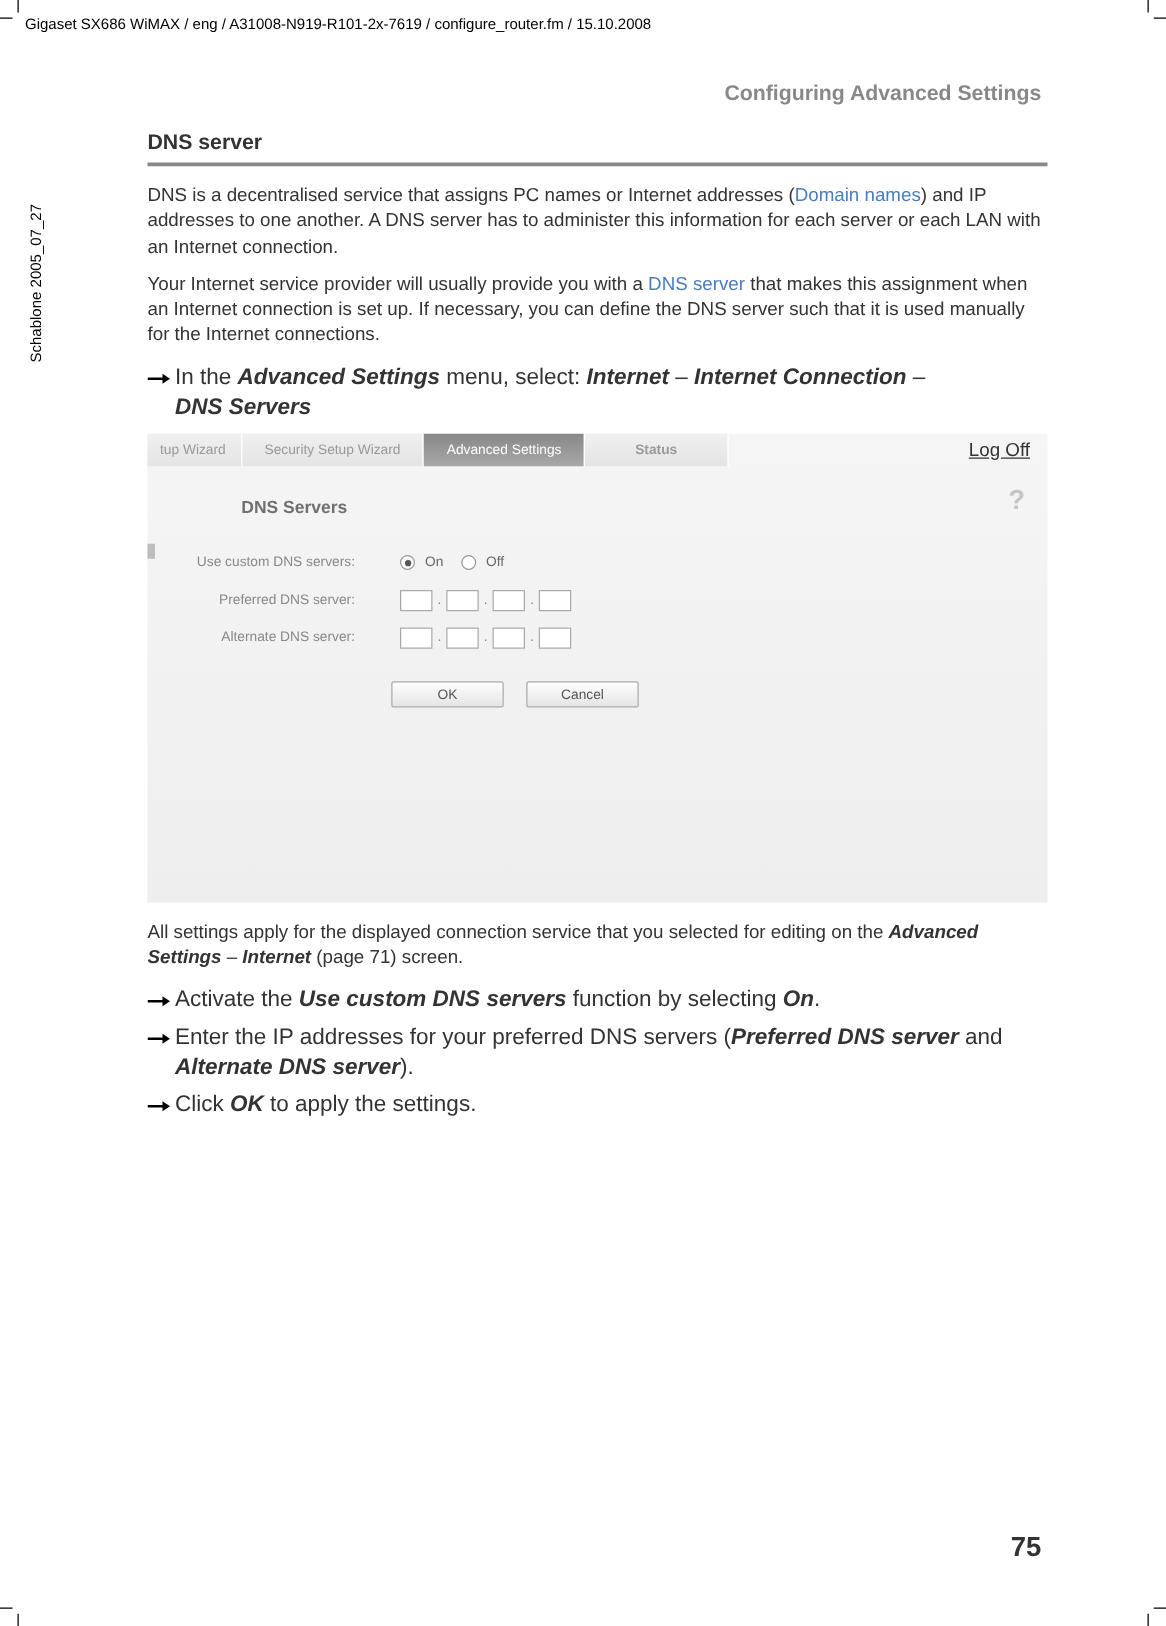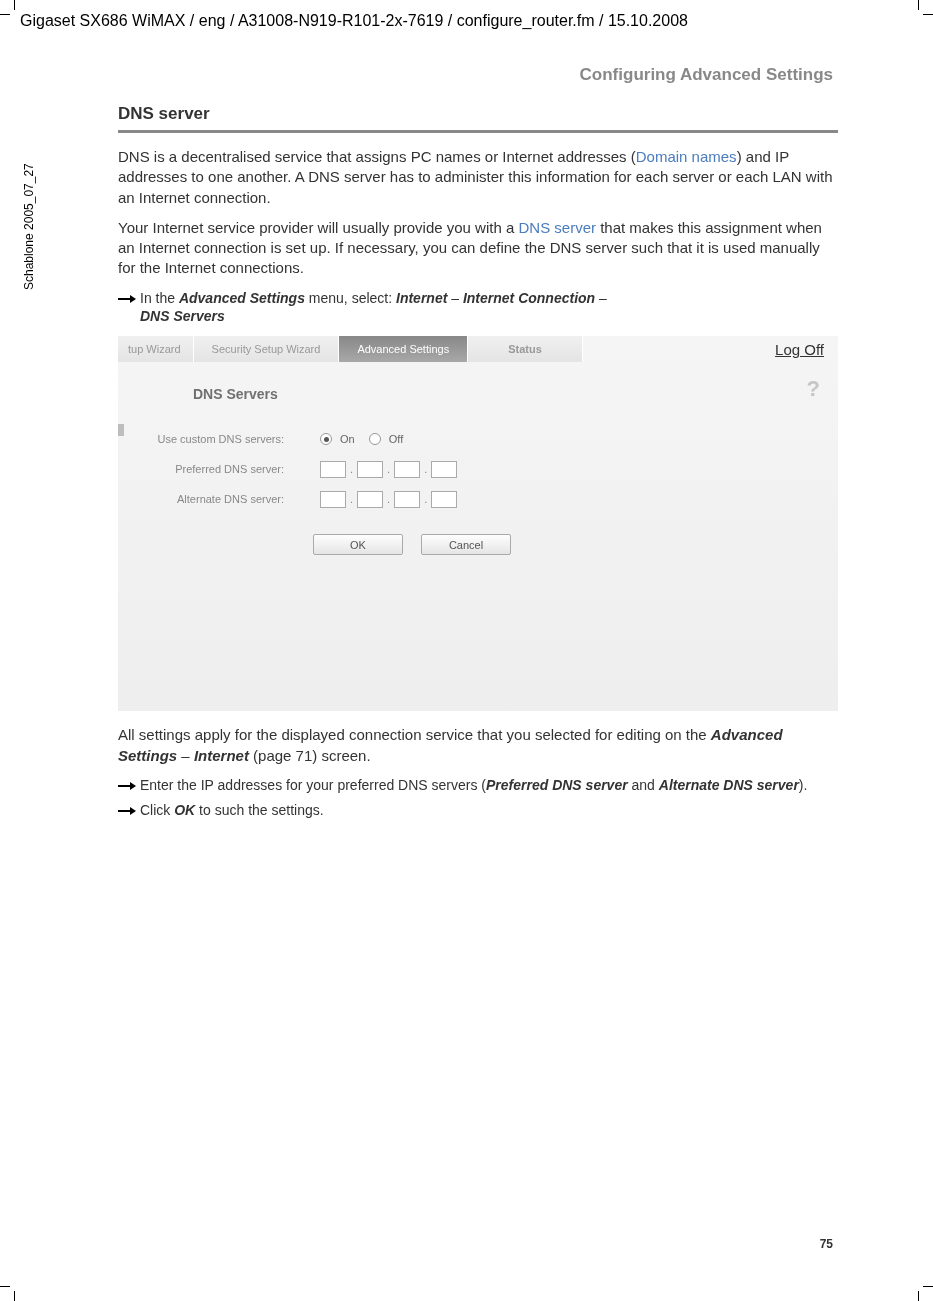--- a/index.html
+++ b/index.html
@@ -18,21 +18,21 @@
   .crop-tr-v { top: 0; right: 14px; width: 1px; height: 10px; }
   .crop-bl-h { bottom: 14px; left: 0; width: 10px; height: 1px; }
   .crop-bl-v { bottom: 0; left: 14px; width: 1px; height: 10px; }
   .crop-br-h { bottom: 14px; right: 0; width: 10px; height: 1px; }
   .crop-br-v { bottom: 0; right: 14px; width: 1px; height: 10px; }
 
   .header-path {
     position: absolute;
     top: 12px;
     left: 20px;
-    font-size: 16px;
+    font-size: 12px;
     color: #000;
   }
   .sidebar-text {
     position: absolute;
     left: 22px;
     top: 290px;
     transform: rotate(-90deg);
     transform-origin: left top;
     font-size: 12px;
     color: #000;
@@ -62,21 +62,21 @@
   }
   .para {
     font-size: 15px;
     color: #333;
     line-height: 1.35;
     margin-bottom: 10px;
   }
   .link { color: #4a7cbf; }
   .bullet-row {
     display: flex;
-    font-size: 14px;
+    font-size: 18px;
     line-height: 1.35;
     margin-bottom: 6px;
   }
   .arrow {
     width: 22px;
     flex-shrink: 0;
     font-weight: bold;
     position: relative;
     top: 1px;
   }
@@ -185,21 +185,21 @@
     border-radius: 2px;
     display: flex;
     align-items: center;
     justify-content: center;
     color: #555;
   }
   .page-number {
     position: absolute;
     bottom: 50px;
     right: 100px;
-    font-size: 12px;
+    font-size: 22px;
     font-weight: bold;
     color: #333;
     margin-top: 44px;
   }
 </style>
 </head>
 <body>
 
 <div class="crop-mark crop-tl-h"></div>
 <div class="crop-mark crop-tl-v"></div>
@@ -286,34 +286,42 @@
         <div class="btn">OK</div>
         <div class="btn">Cancel</div>
       </div>
     </div>
   </div>
 
   <p class="para">
     <span>All settings apply for the displayed connection service that you selected for editing on the </span><span class="italic-bold">Advanced Settings</span><span> – </span><span class="italic-bold">Internet</span><span> (page 71) screen.</span>
   </p>
 
+  <div class="bullet-row">
+    <div class="arrow"><svg viewBox="0 0 18 10">
+          <path d="M0 4 L12 4 L12 1 L18 5 L12 9 L12 6 L0 6 Z" fill="#000"></path>
+        </svg></div>
+    <div class="bullet-text">
+      <span>Activate the </span><span class="italic-bold">Use custom DNS servers</span><span> function by selecting </span><span class="italic-bold">On</span><span>.</span>
+    </div>
+  </div>
 
   <div class="bullet-row">
     <div class="arrow"><svg viewBox="0 0 18 10">
           <path d="M0 4 L12 4 L12 1 L18 5 L12 9 L12 6 L0 6 Z" fill="#000"></path>
         </svg></div>
     <div class="bullet-text">
       <span>Enter the IP addresses for your preferred DNS servers (</span><span class="italic-bold">Preferred DNS server</span><span> and </span><span class="italic-bold">Alternate DNS server</span><span>).</span>
     </div>
   </div>
 
   <div class="bullet-row">
     <div class="arrow"><svg viewBox="0 0 18 10">
           <path d="M0 4 L12 4 L12 1 L18 5 L12 9 L12 6 L0 6 Z" fill="#000"></path>
         </svg></div>
     <div class="bullet-text">
-      <span>Click </span><span class="italic-bold">OK</span><span> to such the settings.</span>
+      <span>Click </span><span class="italic-bold">OK</span><span> to apply the settings.</span>
     </div>
   </div>
 
 </div>
 
 <div class="page-number">75</div>
 
 </body></html>

